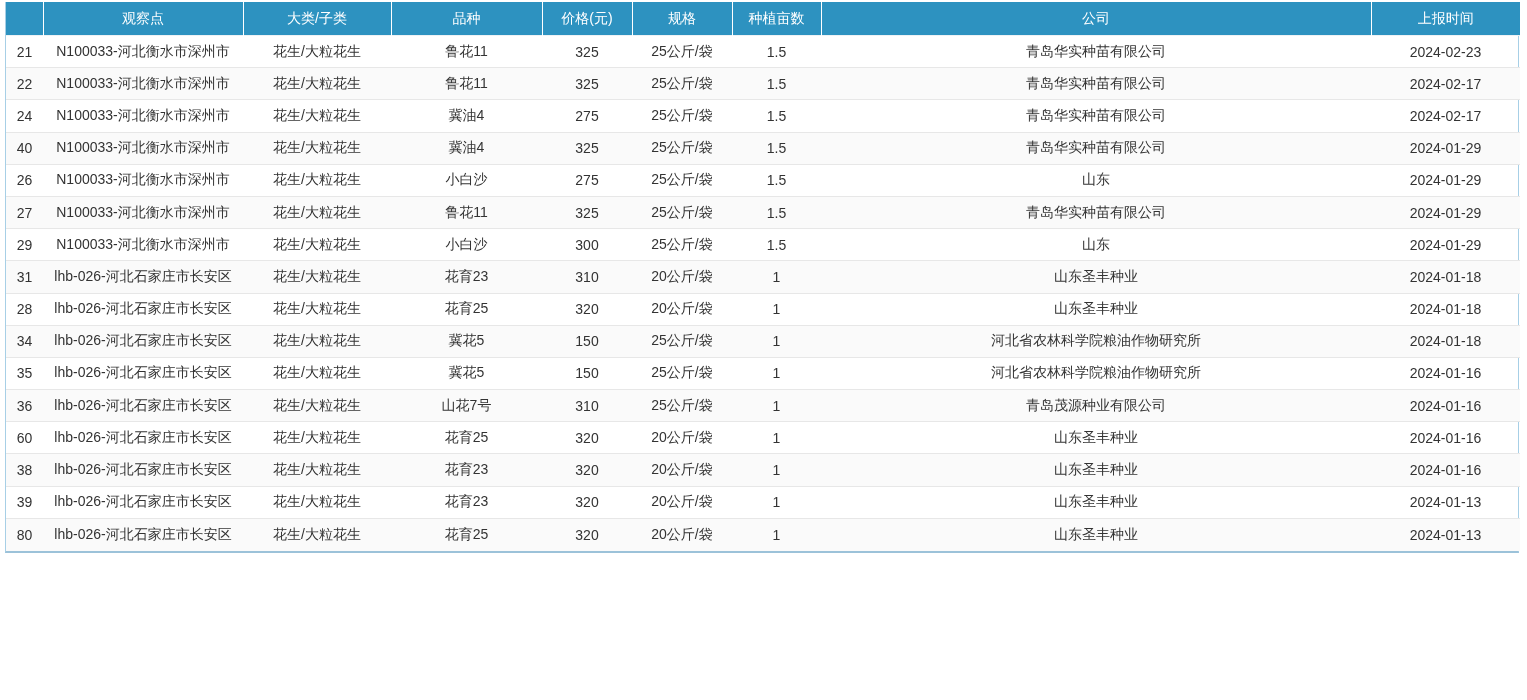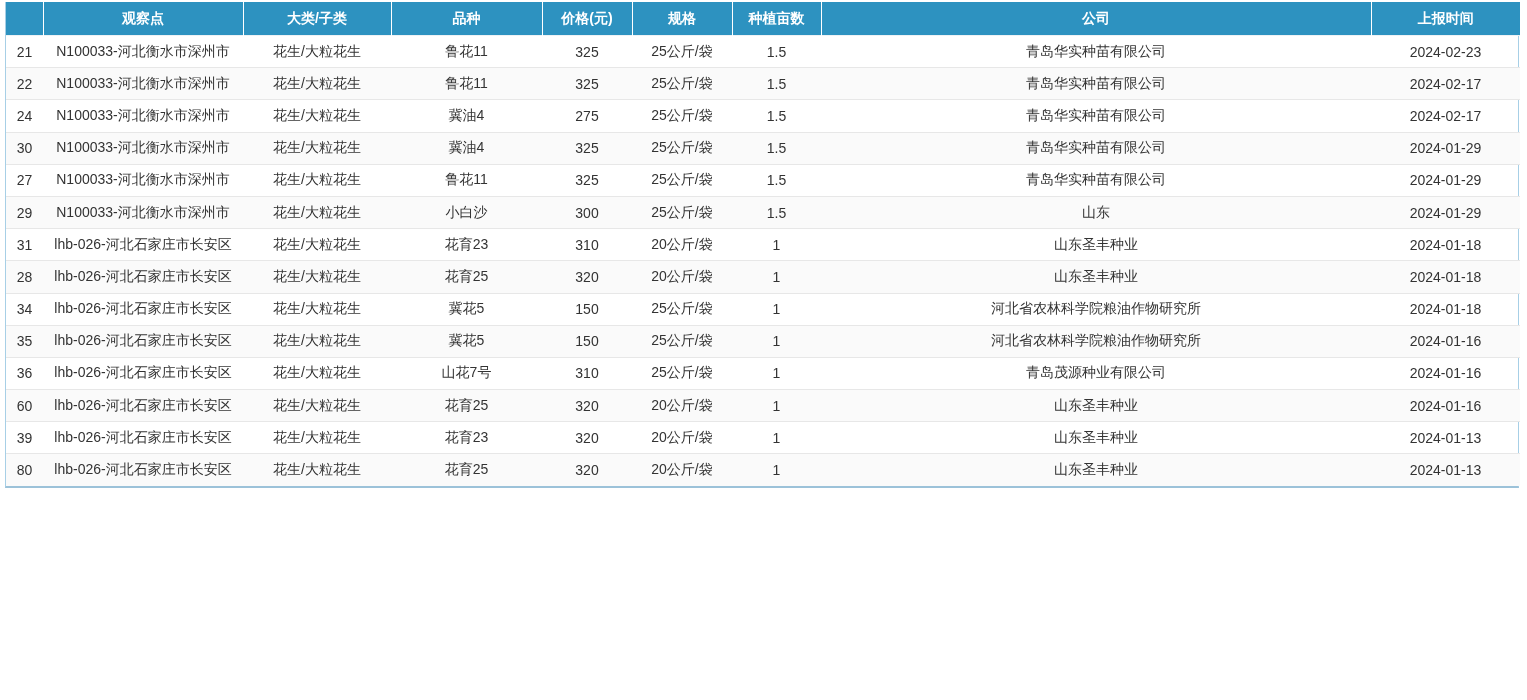--- a/index.html
+++ b/index.html
@@ -23,21 +23,21 @@
     background: #ffffff;
   }
   table {
     width: 100%;
     border-collapse: collapse;
     table-layout: fixed;
   }
   thead th {
     background: #2d92c0;
     color: #ffffff;
-    font-weight: bold;
+    font-weight: normal;
     font-size: 14px;
     height: 33px;
     padding: 0;
     text-align: center;
     border-right: 1px solid rgba(255,255,255,0.28);
     white-space: nowrap;
     overflow: hidden;
   }
   thead th:last-child { border-right: none; }
   tbody td {
@@ -111,28 +111,39 @@
           <td>N100033-河北衡水市深州市</td>
           <td>花生/大粒花生</td>
           <td>冀油4</td>
           <td>275</td>
           <td>25公斤/袋</td>
           <td>1.5</td>
           <td>青岛华实种苗有限公司</td>
           <td>2024-02-17</td>
         </tr>
         <tr>
-          <td>30</td>
+          <td>40</td>
           <td>N100033-河北衡水市深州市</td>
           <td>花生/大粒花生</td>
           <td>冀油4</td>
           <td>325</td>
           <td>25公斤/袋</td>
           <td>1.5</td>
           <td>青岛华实种苗有限公司</td>
+          <td>2024-01-29</td>
+        </tr>
+        <tr>
+          <td>26</td>
+          <td>N100033-河北衡水市深州市</td>
+          <td>花生/大粒花生</td>
+          <td>小白沙</td>
+          <td>275</td>
+          <td>25公斤/袋</td>
+          <td>1.5</td>
+          <td>山东</td>
           <td>2024-01-29</td>
         </tr>
         <tr>
           <td>27</td>
           <td>N100033-河北衡水市深州市</td>
           <td>花生/大粒花生</td>
           <td>鲁花11</td>
           <td>325</td>
           <td>25公斤/袋</td>
           <td>1.5</td>
@@ -203,20 +214,31 @@
           <td>25公斤/袋</td>
           <td>1</td>
           <td>青岛茂源种业有限公司</td>
           <td>2024-01-16</td>
         </tr>
         <tr>
           <td>60</td>
           <td>lhb-026-河北石家庄市长安区</td>
           <td>花生/大粒花生</td>
           <td>花育25</td>
+          <td>320</td>
+          <td>20公斤/袋</td>
+          <td>1</td>
+          <td>山东圣丰种业</td>
+          <td>2024-01-16</td>
+        </tr>
+        <tr>
+          <td>38</td>
+          <td>lhb-026-河北石家庄市长安区</td>
+          <td>花生/大粒花生</td>
+          <td>花育23</td>
           <td>320</td>
           <td>20公斤/袋</td>
           <td>1</td>
           <td>山东圣丰种业</td>
           <td>2024-01-16</td>
         </tr>
         <tr>
           <td>39</td>
           <td>lhb-026-河北石家庄市长安区</td>
           <td>花生/大粒花生</td>

